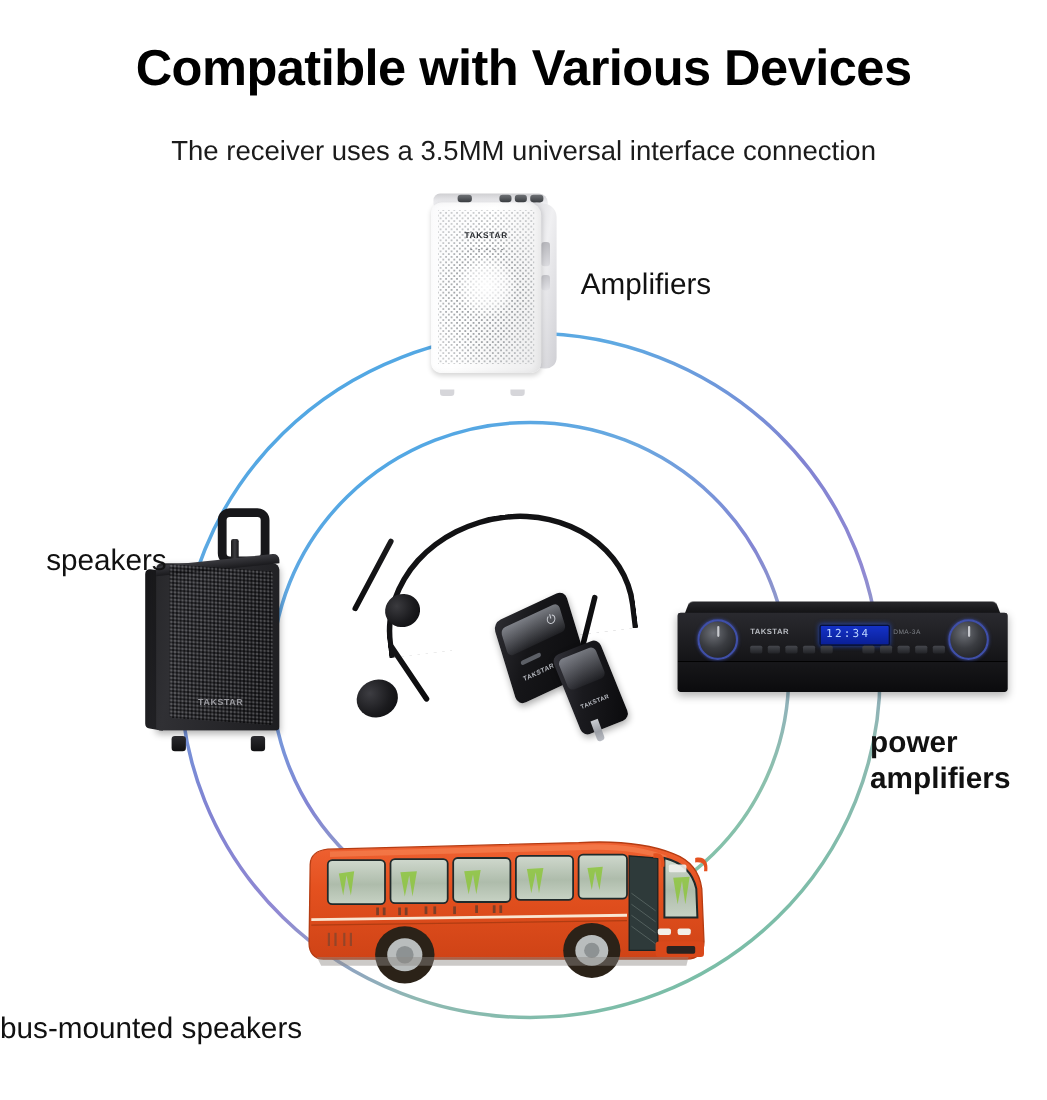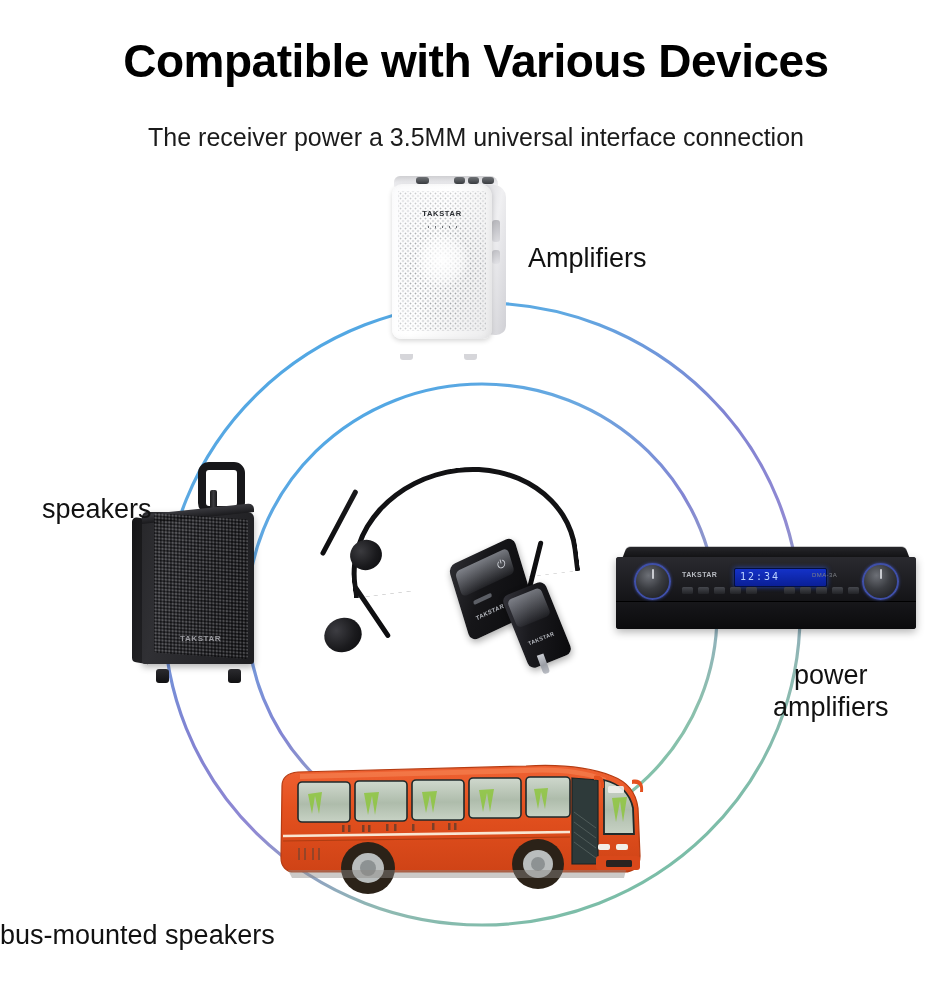--- a/index.html
+++ b/index.html
@@ -54,21 +54,21 @@
   .callout {
     position: absolute;
     font-size: 27px;
     font-weight: 400;
     color: #111111;
     line-height: 1.18;
     white-space: pre-line;
   }
   #label-amplifiers { left: 528px; top: 243px; }
   #label-speakers   { left: 42px;  top: 458px; margin-top: 36px; }
-  #label-power      { left: 773px; top: 660px; text-align: center; }
+  #label-power      { left: 791px; top: 660px; text-align: left; font-weight: bold; }
   #label-bus        { left: 0; top: 920px; width: 952px; text-align: left; }
 
   
   .device { position: absolute; }
 
   
   #amp-voice { left: 388px; top: 176px; width: 120px; height: 180px; }
   .va-top {
     position: absolute; left: 6px; top: 0; width: 104px; height: 12px;
     background: linear-gradient(180deg,#cfcfd2 0%, #e9e9ec 55%, #f6f6f8 100%);
@@ -223,25 +223,24 @@
     border: 2.5px solid #3f4fa8;
     box-shadow: 0 0 3px rgba(70,90,200,.75);
   }
   .pa-knob.left  { left: 18px; }
   .pa-knob.right { left: 246px; }
   .pa-knob::after {
     content:""; position:absolute; left: 48%; top: 4px; width: 2px; height: 10px;
     background:#c9cbd0; border-radius:1px;
   }
   .pa-lcd {
-    position: absolute; left: 118px; top: 11px; width: 62px; height: 17px;
+    position: absolute; left: 129px; top: 11px; width: 62px; height: 17px;
     background: linear-gradient(180deg,#1432c8,#0a1f96);
     border: 1px solid #05103f; border-radius: 2px;
     box-shadow: 0 0 5px rgba(40,90,255,.65);
-    padding-left: 29px;
   }
   .pa-lcd span {
     position:absolute; left:5px; top:2px; font-family:"DejaVu Sans Mono", monospace;
     font-size:10px; color:#bcd4ff; letter-spacing:2px;
   }
   .pa-logo {
     position: absolute; left: 66px; top: 14px; font-size: 7px; font-weight: bold;
     color: #b9bcc2; letter-spacing: .4px;
   }
   .pa-model {
@@ -367,21 +366,21 @@
       <stop offset="68%" stop-color="#95a8c6"></stop>
       <stop offset="85%" stop-color="#8cc0ad"></stop>
       <stop offset="100%" stop-color="#79c2a6"></stop>
     </linearGradient>
   </defs>
   <ellipse cx="482" cy="614" rx="318" ry="311" fill="none" stroke="url(#ringGrad)" stroke-width="3.2"></ellipse>
   <ellipse cx="482" cy="614" rx="235" ry="230" fill="none" stroke="url(#ringGrad2)" stroke-width="3.2"></ellipse>
 </svg>
 
 <div id="headline">Compatible with Various Devices</div>
-<div id="subhead">The receiver power a 3.5MM universal interface connection</div>
+<div id="subhead">The receiver uses a 3.5MM universal interface connection</div>
 
 <div id="amp-voice" class="device">
   <div class="va-top">
     <div class="va-btn b1"></div>
     <div class="va-btn b2"></div>
     <div class="va-btn b3"></div>
     <div class="va-btn b4"></div>
   </div>
   <div class="va-side"></div>
   <div class="va-side-port"></div>

